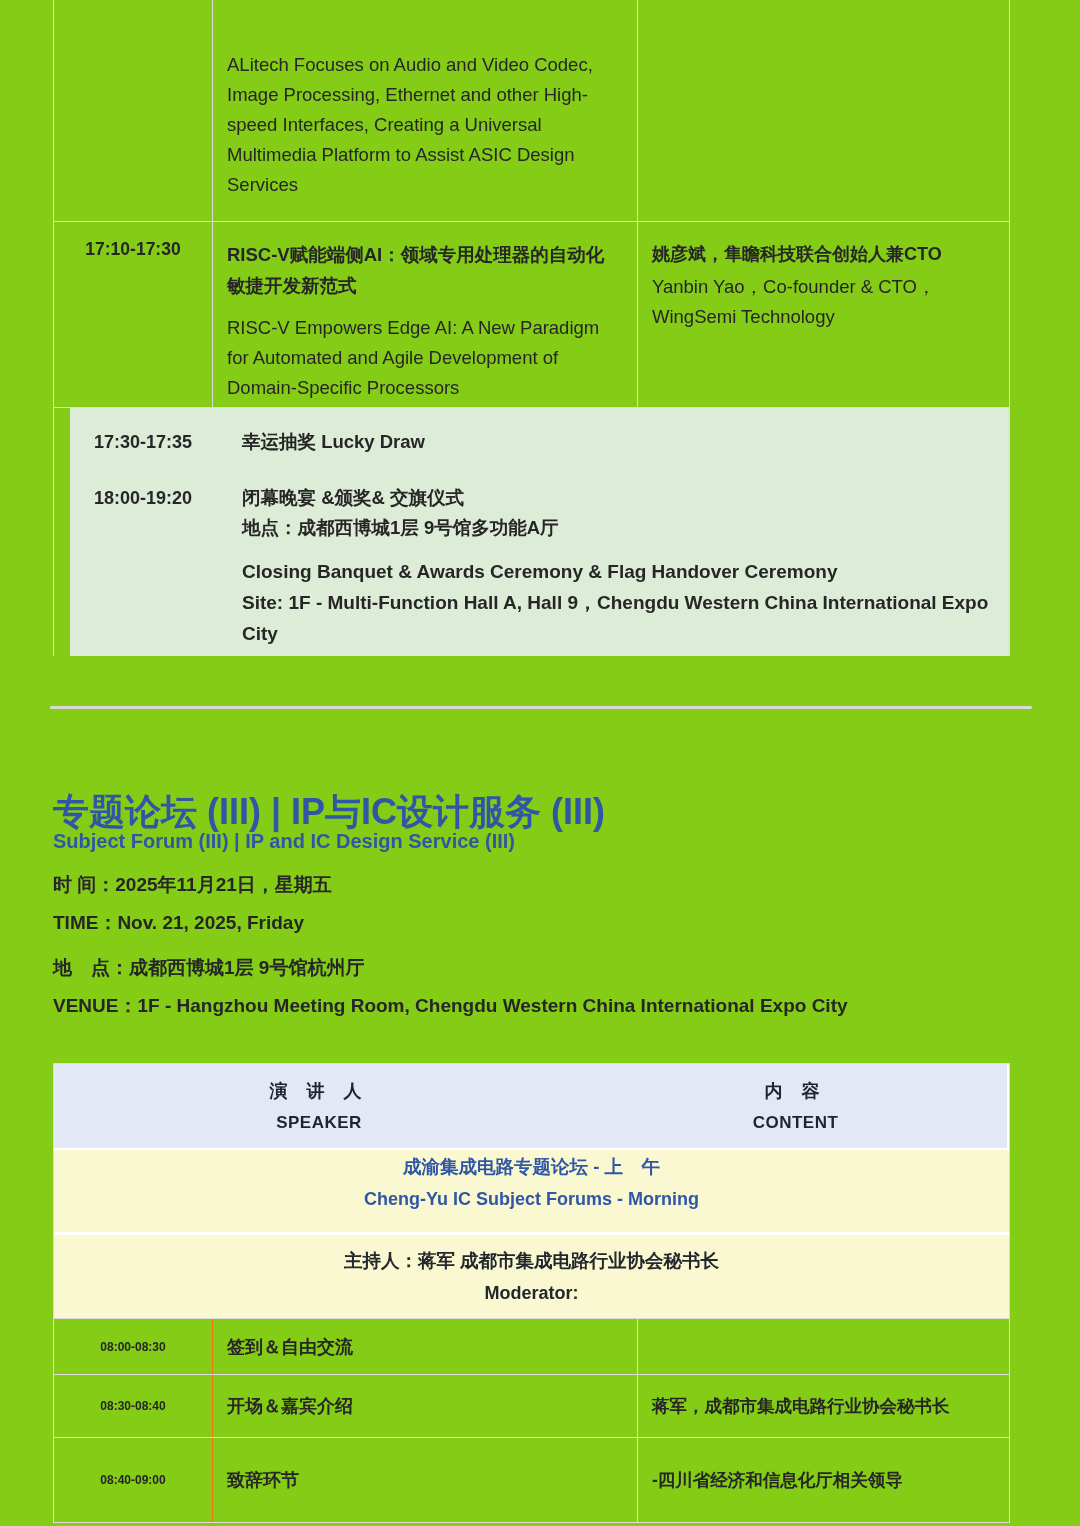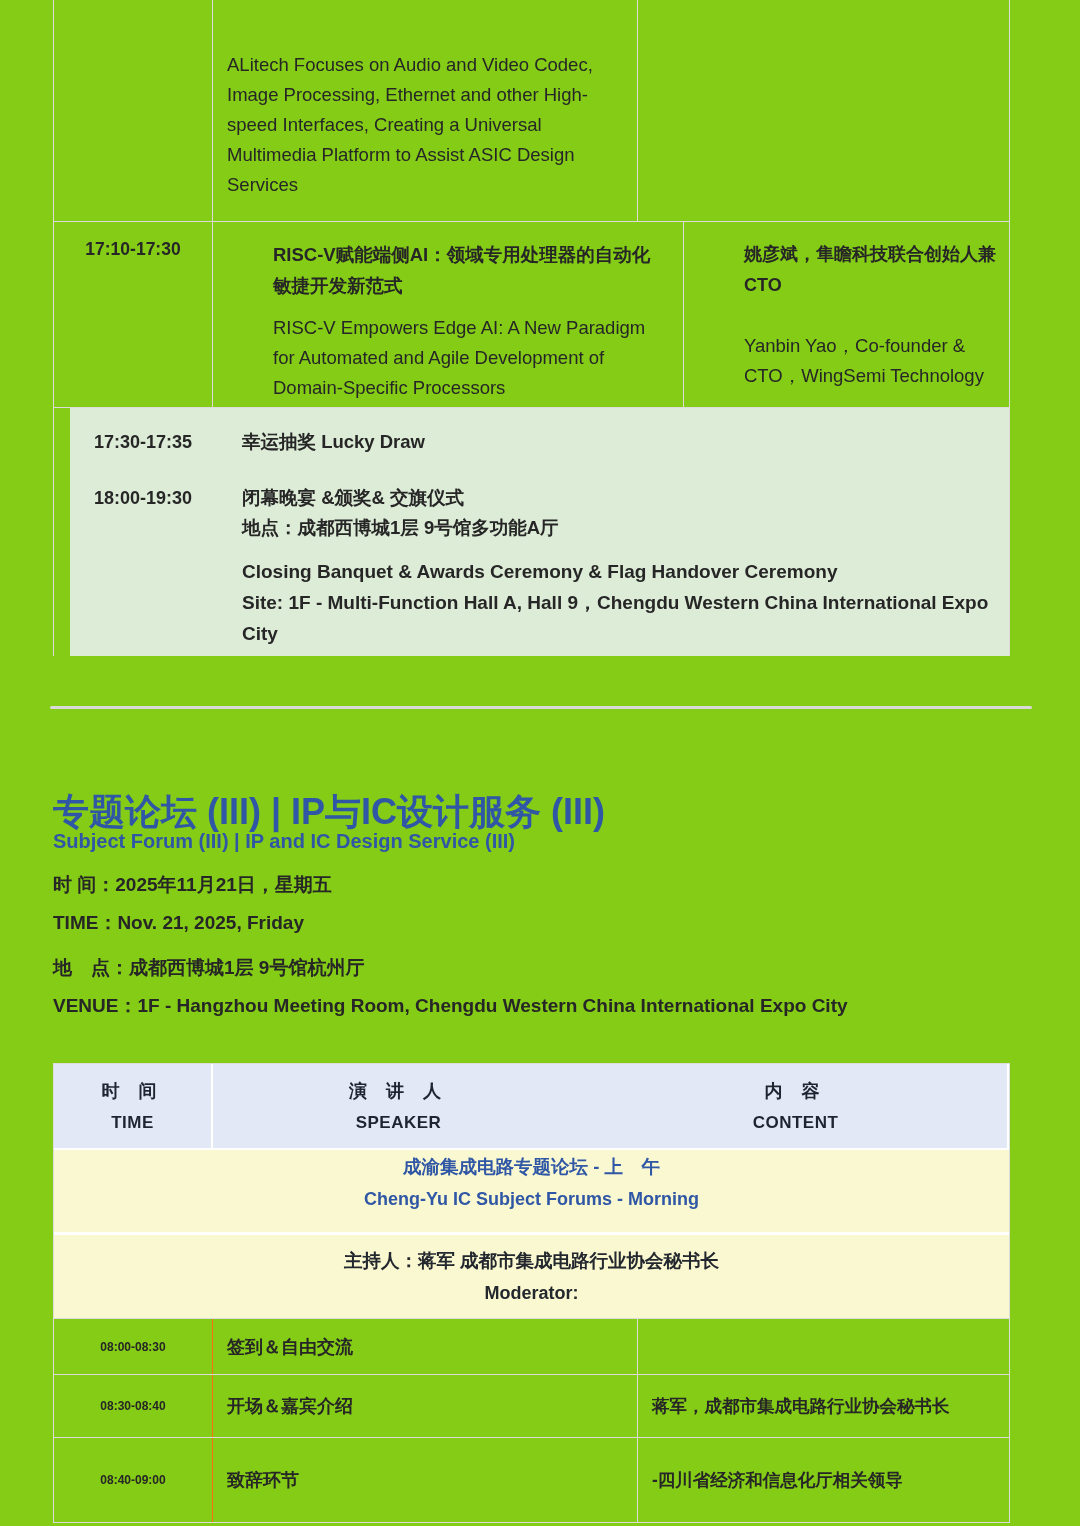--- a/index.html
+++ b/index.html
@@ -10,26 +10,26 @@
   
   .t1{position:absolute;left:53px;top:0;width:957px;border-left:1px solid #dcdcdc;border-right:1px solid #dcdcdc;box-sizing:border-box;}
   .t1row{display:flex;border-bottom:1px solid #dcdcdc;box-sizing:border-box;}
   .c-time{width:159px;box-sizing:border-box;border-right:1px solid #dcdcdc;text-align:center;font-weight:bold;font-size:17.5px;}
   .c-content{width:425px;box-sizing:border-box;border-right:1px solid #dcdcdc;padding:0 16px 0 14px;}
   .c-speaker{flex:1;box-sizing:border-box;padding:0 10px 1px 14px;}
   .p-en{font-weight:normal;font-size:18.5px;line-height:30px;}
   .p-zh{font-weight:bold;font-size:18.5px;line-height:31px;}
   .rowA{height:222px;}
   .rowA .c-content{padding-top:50px;}
-  .rowB{height:186px;gap:46px;}
+  .rowB{height:186px;}
   .rowB .c-time{padding-top:17px;}
   .rowB .c-content{padding-top:17px;}
   .rowB .c-speaker{padding-top:17px;}
   .gap12{margin-top:12px;}
-  .gap14{margin-top:30px;}
+  .gap14{margin-top:2px;}
   
   .green{background:#ddecd7;height:248px;box-sizing:border-box;padding-top:19px;margin-left:16px;}
   .g-entry{display:flex;}
   .g-time{width:172px;box-sizing:border-box;padding-left:24px;font-weight:bold;font-size:18px;line-height:30px;}
   .g-content{flex:1;padding-right:20px;font-weight:bold;font-size:18.5px;line-height:30px;max-width:790px;}
   .g-en{font-weight:bold;font-size:19px;line-height:31px;margin-top:13px;}
   .g-entry2{margin-top:26px;}
   
   .divider{position:absolute;left:50px;top:706px;width:982px;height:3px;background:#d9d9d9;border-radius:2px;}
   
@@ -84,21 +84,21 @@
         <div class="p-en gap14">Yanbin Yao，Co-founder &amp; CTO，WingSemi Technology</div>
       </div>
     </div>
 
     <div class="green">
       <div class="g-entry">
         <div class="g-time">17:30-17:35</div>
         <div class="g-content">幸运抽奖 Lucky Draw</div>
       </div>
       <div class="g-entry g-entry2">
-        <div class="g-time">18:00-19:30</div>
+        <div class="g-time">18:00-19:20</div>
         <div class="g-content">
           <div>闭幕晚宴 &amp;颁奖&amp; 交旗仪式</div>
           <div>地点：成都西博城1层 9号馆多功能A厅</div>
           <div class="g-en">
             <div>Closing Banquet &amp; Awards Ceremony &amp; Flag Handover Ceremony</div>
             <div>Site: 1F - Multi-Function Hall A, Hall 9，Chengdu Western China International Expo City</div>
           </div>
         </div>
       </div>
     </div>
@@ -109,24 +109,20 @@
   <div class="sec-title">专题论坛 (III) | IP与IC设计服务 (III)</div>
   <div class="sec-sub">Subject Forum (III) | IP and IC Design Service (III)</div>
   <div class="info i1">时 间：2025年11月21日，星期五</div>
   <div class="info i2">TIME：Nov. 21, 2025, Friday</div>
   <div class="info i3">地　点：成都西博城1层 9号馆杭州厅</div>
   <div class="info i4">VENUE：1F - Hangzhou Meeting Room, Chengdu Western China International Expo City</div>
 
   <div class="t2">
 
     <div class="t2head">
-      <div class="h-cell h-time">
-        <div class="h-zh">时 间</div>
-        <div class="h-en">TIME</div>
-      </div>
       <div class="h-cell h-speaker">
         <div class="h-zh">演 讲 人</div>
         <div class="h-en">SPEAKER</div>
       </div>
       <div class="h-cell h-content">
         <div class="h-zh">内 容</div>
         <div class="h-en">CONTENT</div>
       </div>
     </div>
 

